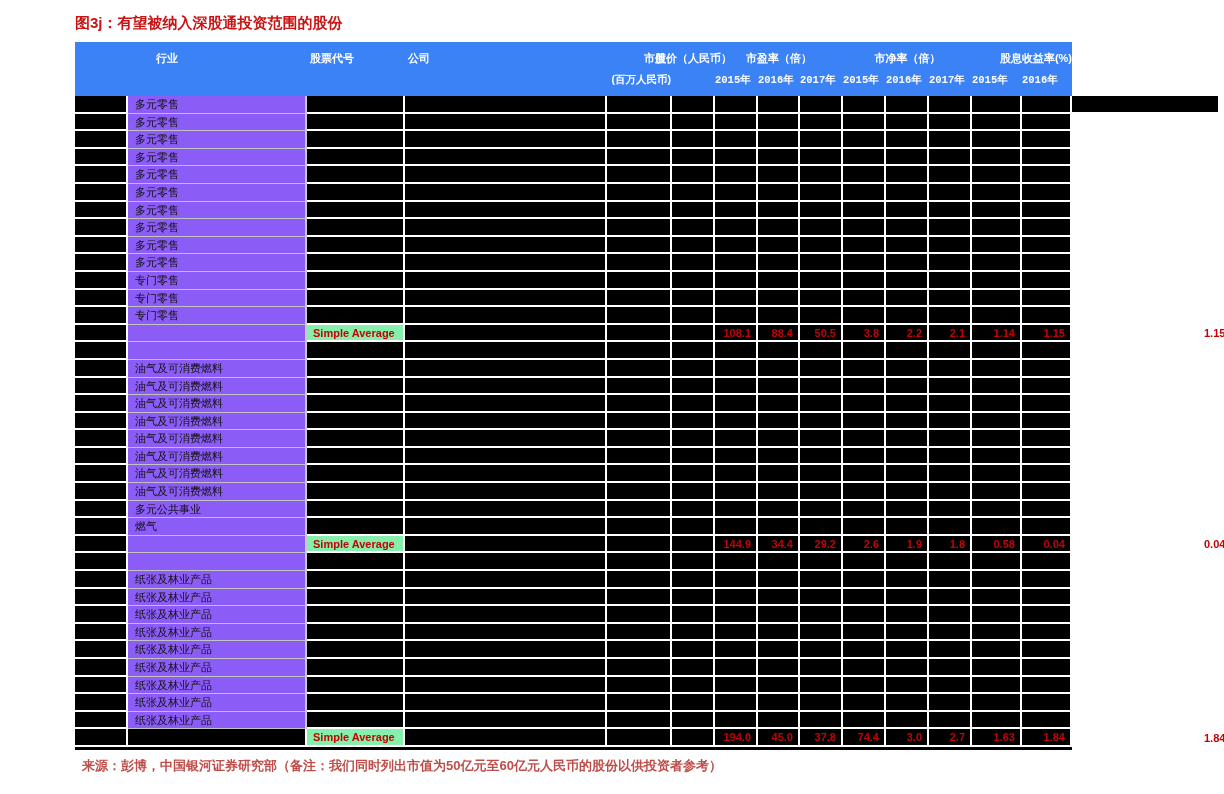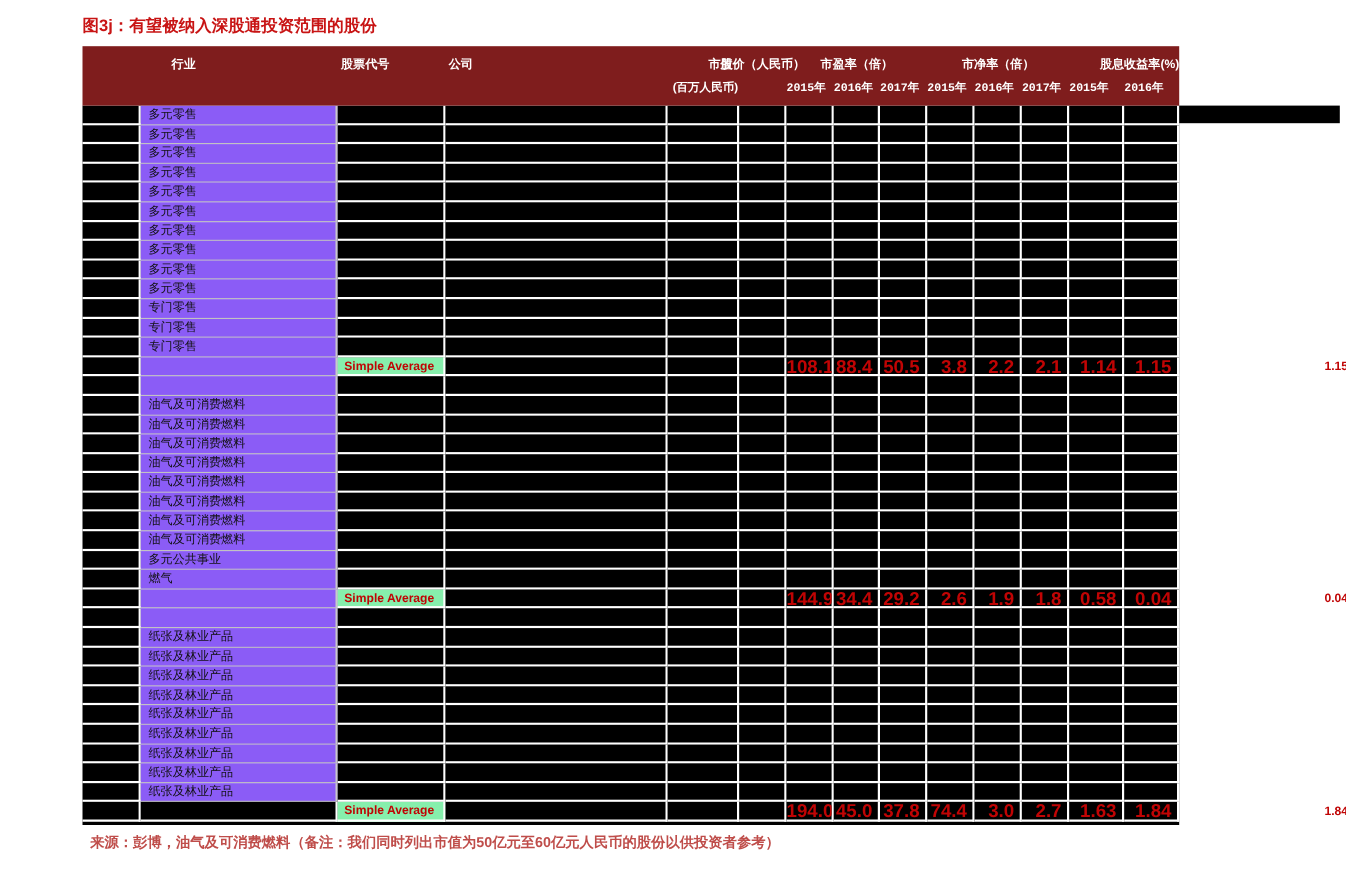--- a/index.html
+++ b/index.html
@@ -12,21 +12,21 @@
     font-size:15px; font-weight:bold; color:#c81414; white-space:nowrap;
   }
   .tbl { position:absolute; left:75px; top:42px; width:997px; }
   .grid-cols {
     display:grid;
     grid-template-columns:53px 179px 98px 202px 65px 43px 43px 42px 43px 43px 43px 43px 50px 50px;
   }
   
   .thead {
     position:relative; grid-template-rows:30px 24px;
-    background:#7f1d1d; color:#ffffff; font-weight:bold; font-size:11px;
+    background:#3b82f6; color:#ffffff; font-weight:bold; font-size:11px;
   }
   .th { white-space:nowrap; box-sizing:border-box; }
   .h-ind {grid-column:2; grid-row:1; padding:9px 0 0 28px;}
   .h-tkr {grid-column:3; grid-row:1; padding:9px 0 0 3px;}
   .h-co  {grid-column:4; grid-row:1; padding:9px 0 0 3px;}
   .h-mc1 {grid-column:5; grid-row:1; text-align:right; padding:9px 6px 0 0;}
   .h-mc2 {grid-column:5; grid-row:2; text-align:right; margin-left:-26px; padding:1px 1px 0 0; font-size:10.5px;}
   .h-px  {grid-column:6; grid-row:1; text-align:center; margin:0 -27px; padding-top:9px;}
   .h-pe  {grid-column:7/10;  grid-row:1; text-align:center; padding-top:9px;}
   .h-pb  {grid-column:10/13; grid-row:1; text-align:center; padding-top:9px;}
@@ -40,21 +40,21 @@
   .num { background:#000000; border-right:2px solid #ffffff; border-bottom:2px solid #ffffff; }
   .ind {
     background:#8b5cf6; border-right:2px solid #c9c9c9; border-bottom:1px solid #c2c2c2;
     font-size:11px; color:#111111; line-height:15px; padding:1px 2px 0 7px; white-space:nowrap;
   }
   .avl {
     background:#86efac; color:#c00404; font-weight:bold; font-size:11px; line-height:15px;
     padding:1px 0 0 6px; border-right:2px solid #ffffff; border-bottom:2px solid #ffffff; white-space:nowrap;
   }
   .avv {
-    background:#000000; color:#c00404; font-weight:bold; font-size:17px; line-height:15px;
+    background:#000000; color:#c00404; font-weight:bold; font-size:11px; line-height:15px;
     text-align:right; padding:1px 5px 0 0; border-right:2px solid #ffffff; border-bottom:2px solid #ffffff;
   }
   
   .overflow-bar { position:absolute; left:997px; top:54px; width:146px; height:15.6px; background:#000000; }
   .frag {
     position:absolute; left:1129px; width:20px; height:15px; overflow:hidden;
     color:#c00404; font-weight:bold; font-size:11px; line-height:15px;
   }
   .src-note {
     position:absolute; left:82px; top:757px;
@@ -684,14 +684,14 @@
           <div class="cell avv">1.84</div>
         </div>
       </div>
 
     <div class="overflow-bar"></div>
   <div class="frag" style="top: 283.8px;">1.15</div>
       <div class="frag" style="top: 495px;">0.04</div>
       <div class="frag" style="top: 688.6px;">1.84</div>
     </div>
 
-  <div class="src-note">来源：彭博，油气及可消费燃料（备注：我们同时列出市值为50亿元至60亿元人民币的股份以供投资者参考）</div>
+  <div class="src-note">来源：彭博，中国银河证券研究部（备注：我们同时列出市值为50亿元至60亿元人民币的股份以供投资者参考）</div>
 </div>
 
 </body></html>

